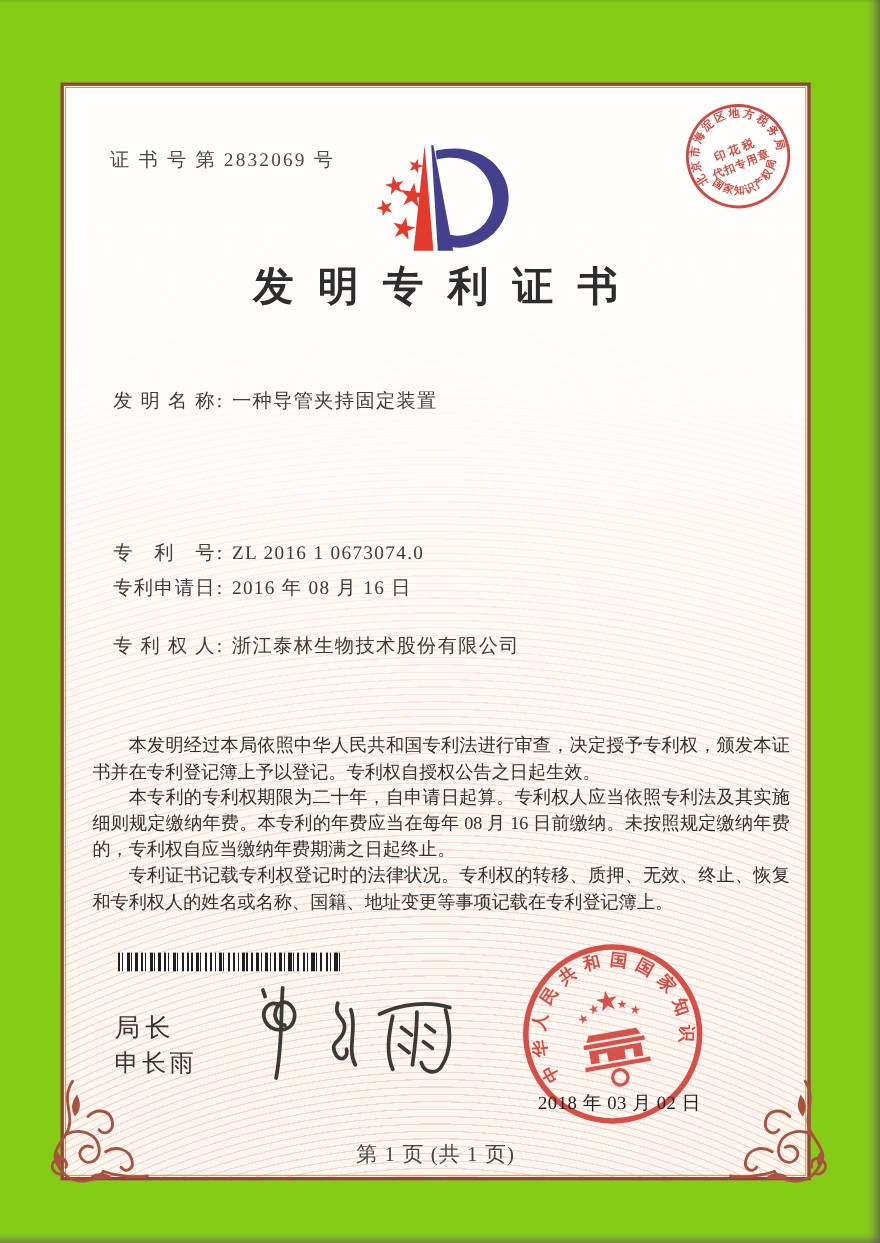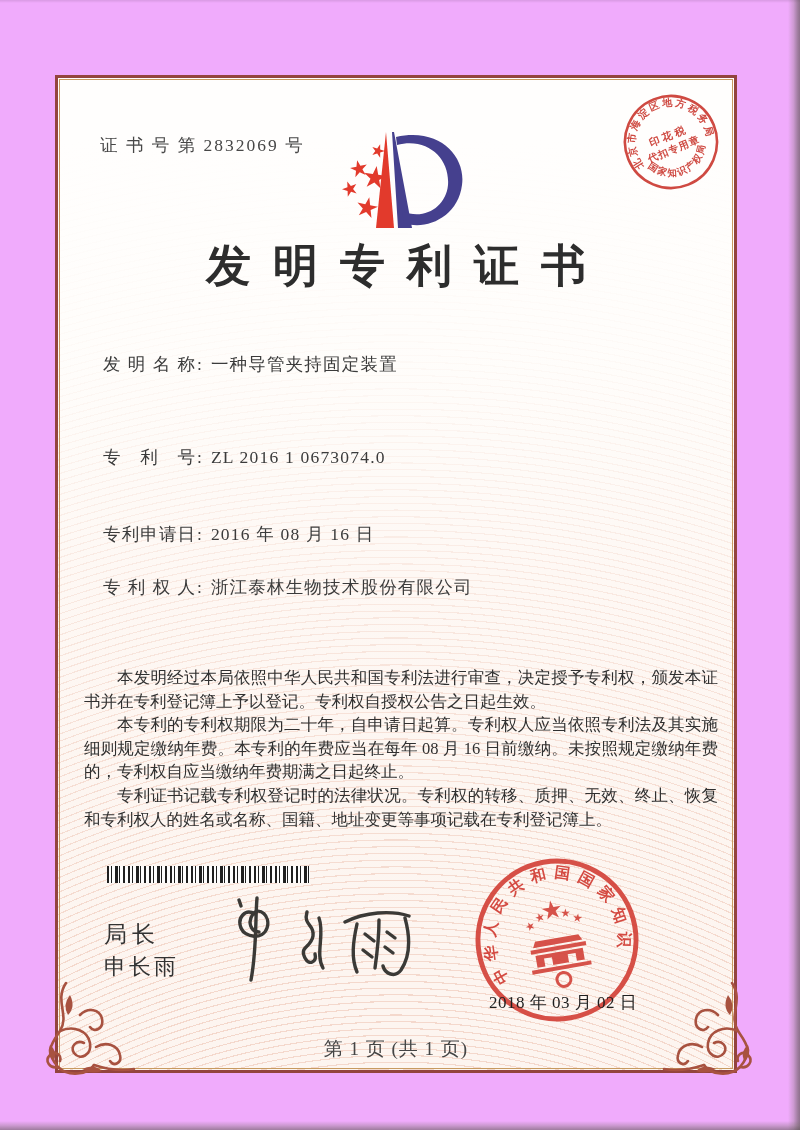--- a/index.html
+++ b/index.html
@@ -1,38 +1,38 @@
 <!DOCTYPE html>
 <html><head>
 <meta charset="utf-8">
 <style>
   html,body{margin:0;padding:0;width:800px;height:1130px;overflow:hidden;background:#fff;}
-  .page{position:relative;width:800px;height:1130px;background:#f0abfc;font-family:"Liberation Serif","DejaVu Serif",serif;color:#3c3c3c;}
+  .page{position:relative;width:800px;height:1130px;background:#84cc16;font-family:"Liberation Serif","DejaVu Serif",serif;color:#3c3c3c;}
 
   
   .frame{position:absolute;left:55px;top:75px;width:682px;height:998px;box-sizing:border-box;
     border:3px solid #93443d;
     background:
       linear-gradient(180deg,#fffefd 6%,rgba(255,254,252,.88) 28%,rgba(255,251,248,.5) 50%,rgba(255,250,246,.18) 70%,rgba(255,250,246,0) 92%),
       repeating-radial-gradient(ellipse 170% 130% at 50% 178%, #f4d8cc 0 1px, #fdf5f0 1px 6px);}
   .frame::after{content:"";position:absolute;inset:1px;border:1px solid #c79a60;pointer-events:none;}
 
   .abs{position:absolute;}
 
   
   .cert-no{left:100px;top:133px;font-size:17.5px;letter-spacing:2px;color:#474747;}
   .logo{left:322px;top:131px;}
-  .title{left:55px;top:236px;width:682px;text-align:center;font-size:45px;font-weight:bold;letter-spacing:22px;text-indent:22px;color:#2d2d2d;}
+  .title{left:55px;top:236px;width:682px;text-align:center;font-size:37px;font-weight:bold;letter-spacing:22px;text-indent:22px;color:#2d2d2d;}
 
   
   .field{left:103px;font-size:17.5px;color:#3b3b3b;white-space:nowrap;}
   .field .lbl{display:inline-block;width:92px;text-align:justify;text-align-last:justify;}
   .field .colon{display:inline-block;padding:0 9px 0 2px;}
   .field .val{letter-spacing:1.2px;}
-  .f0{top:352px}.f1{top:412px}.f2{top:445px}.f3{top:522px}.f4{top:575px}.f5{top:632px}
+  .f0{top:352px}.f1{top:412px}.f2{top:490px}.f3{top:522px}.f4{top:575px}.f5{top:632px}
 
   
   .body-text{left:84px;top:666px;width:634px;font-size:16.5px;line-height:23.6px;color:#303030;text-align:justify;}
   .body-text p{margin:0;text-indent:2em;}
 
   
   .barcode{left:107px;top:866px;width:203px;height:17px;
     background:repeating-linear-gradient(90deg,#1f1f1f 0 2px,#fdfdfd 2px 4px,#1f1f1f 4px 5px,#fdfdfd 5px 8px,#1f1f1f 8px 11px,#fdfdfd 11px 12px,#1f1f1f 12px 13px,#fdfdfd 13px 16px,#1f1f1f 16px 18px,#fdfdfd 18px 21px);}
 
   

